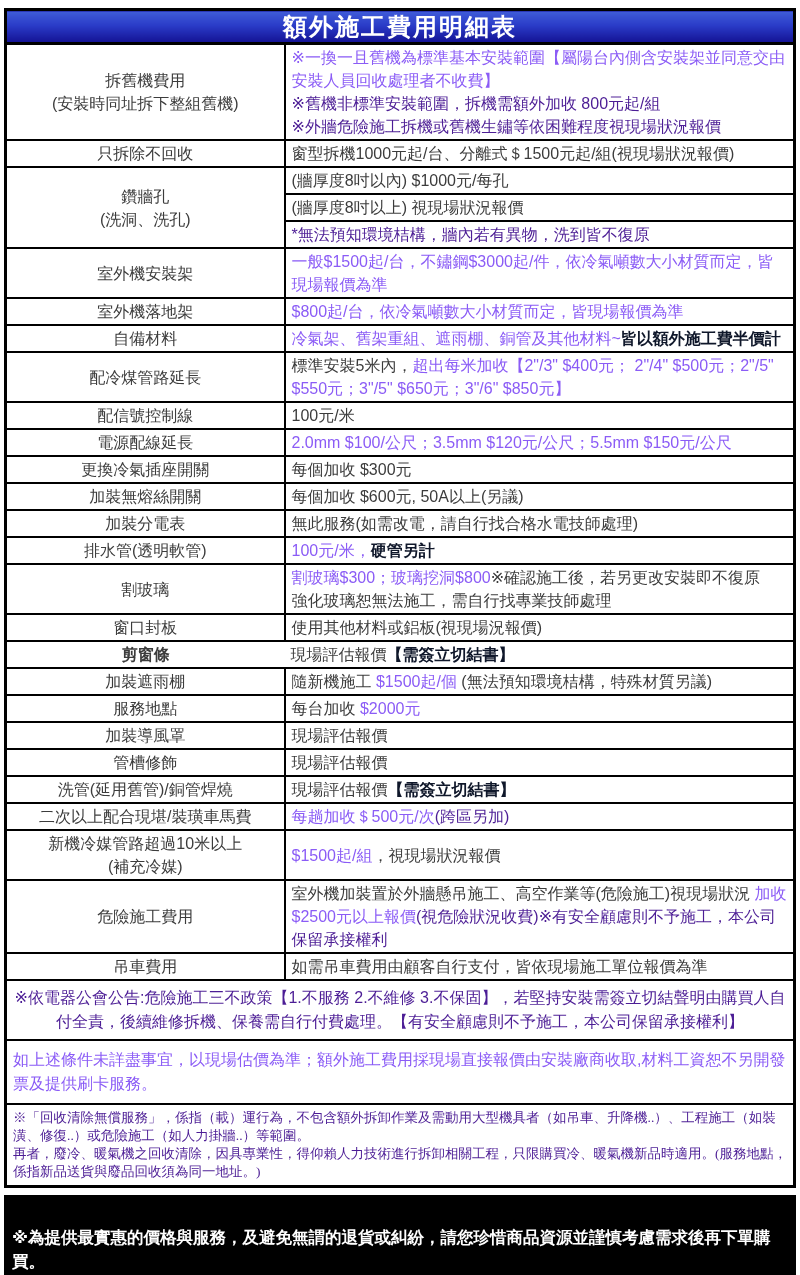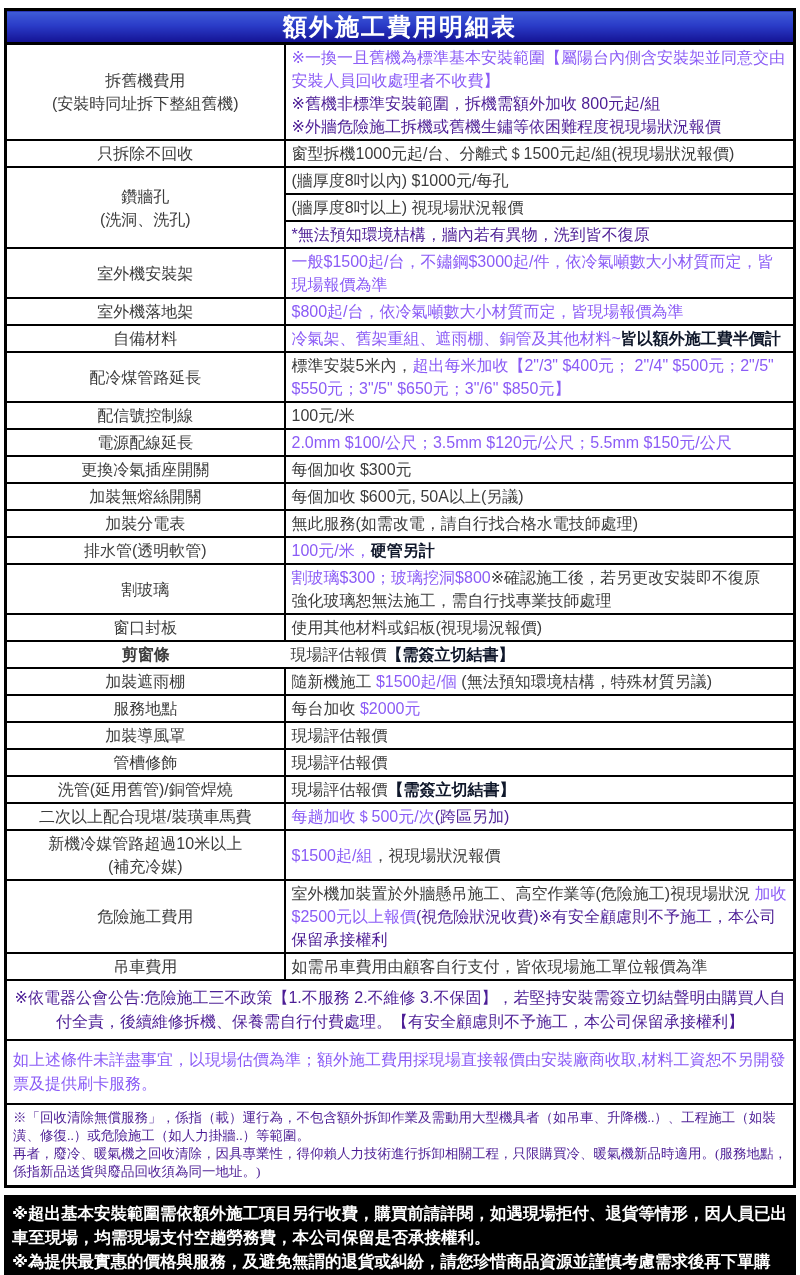--- a/index.html
+++ b/index.html
@@ -177,14 +177,14 @@
     </tr>
     <tr>
       <td class="noteB" colspan="2"><span class="c-b">如上述條件未詳盡事宜，以現場估價為準；額外施工費用採現場直接報價由安裝廠商收取,材料工資恕不另開發票及提供刷卡服務。</span></td>
     </tr>
     <tr>
       <td class="noteC" colspan="2"><span class="c-r">※「回收清除無償服務」，係指（載）運行為，不包含額外拆卸作業及需動用大型機具者（如吊車、升降機..）、工程施工（如裝潢、修復..）或危險施工（如人力掛牆..）等範圍。</span><br><span class="c-r">再者，廢冷、暖氣機之回收清除，因具專業性，得仰賴人力技術進行拆卸相關工程，只限購買冷、暖氣機新品時適用。(服務地點，係指新品送貨與廢品回收須為同一地址。)</span></td>
     </tr>
   </tbody>
     </table>
 
-  <div class="black-box"><span>※超出基本安裝範圍需依額外施工項目另行收費，購買前請詳閱，如遇現場拒付、退貨等情形，因人員已出車至現場，均需現場支付空趟勞務費，本公司保留是否承接權利。</span><br><span>※為提供最實惠的價格與服務，及避免無謂的退貨或糾紛，請您珍惜商品資源並謹慎考慮需求後再下單購買。</span></div>
+  <div class="black-box"><br><span>※為提供最實惠的價格與服務，及避免無謂的退貨或糾紛，請您珍惜商品資源並謹慎考慮需求後再下單購買。</span></div>
 </div>
 
 </body></html>

